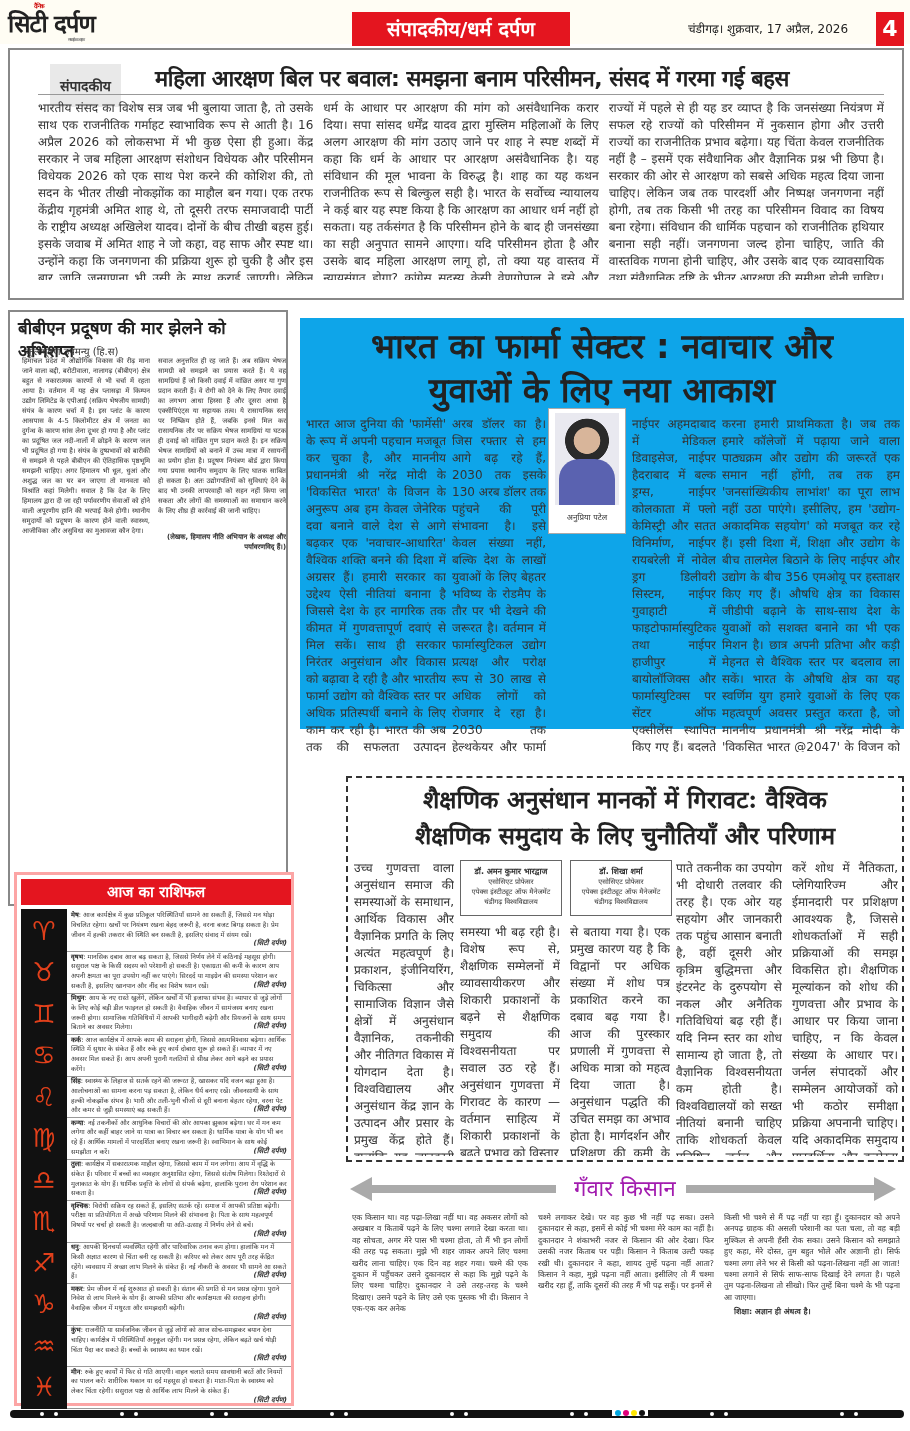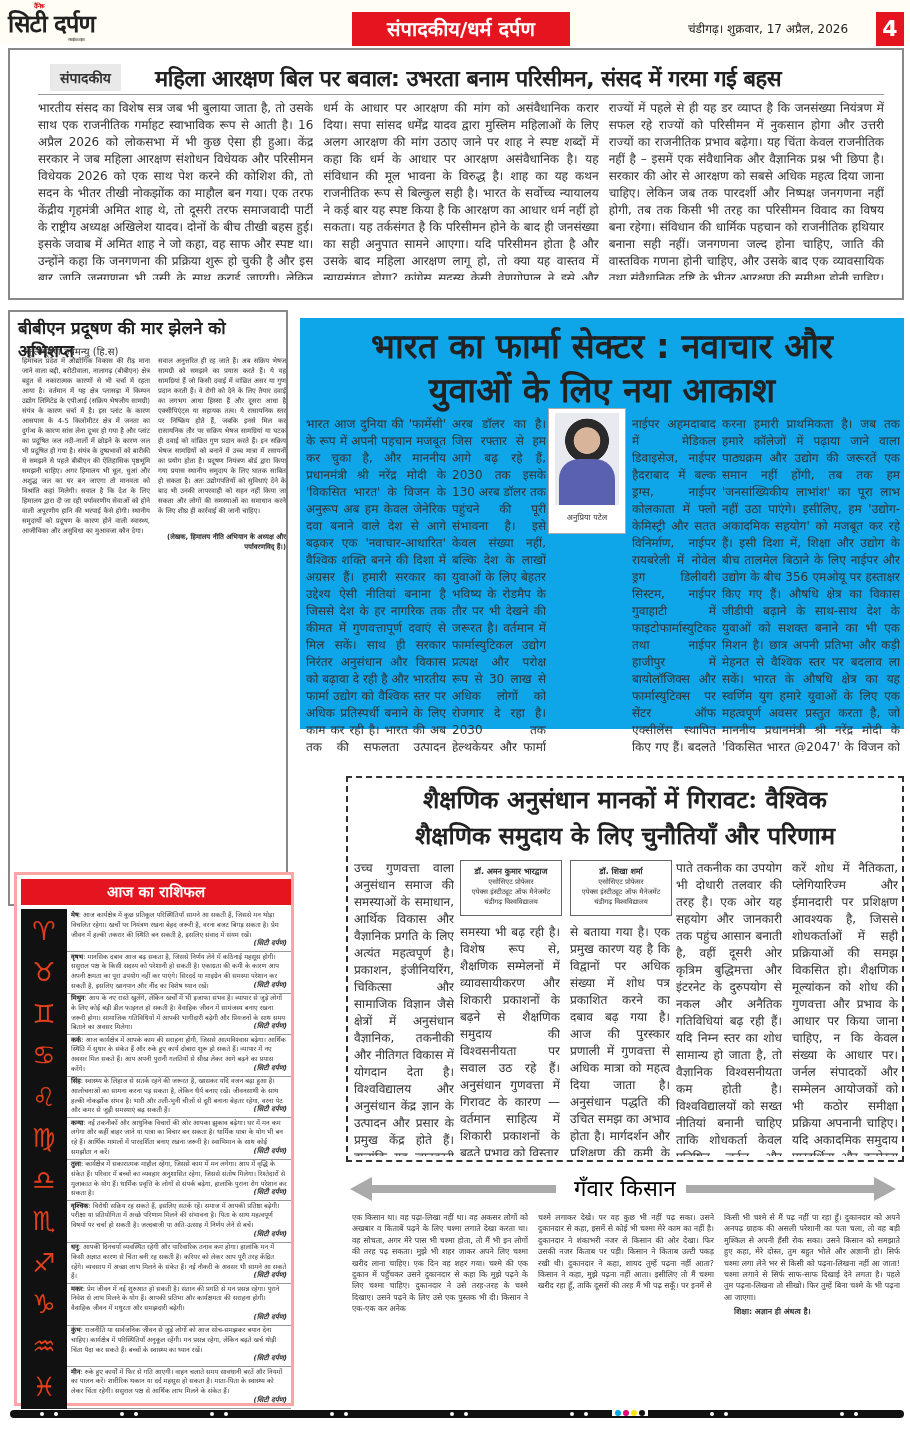--- a/index.html
+++ b/index.html
@@ -6,21 +6,21 @@
 body{width:910px;height:1431px;background:#fff;font-family:"DejaVu Sans",sans-serif;color:#222;position:relative;overflow:hidden}
 .hdr{position:absolute;left:0;top:0;width:910px;height:44px;background:#fffdf4}
 .logo{position:absolute;left:8px;top:6px;font-family:"DejaVu Serif",serif;font-weight:bold;font-size:24px;color:#222;letter-spacing:-1px}
 .logo small{position:absolute;left:26px;top:-4px;font-size:6px;color:#c00}
 .logo .tag{position:absolute;left:60px;top:31px;font-size:4px;color:#777}
 .sect{position:absolute;left:352px;top:12px;width:218px;height:34px;background:#e4151f;color:#fff;font-weight:bold;font-size:20px;text-align:center;line-height:34px}
 .dateline{position:absolute;left:688px;top:20px;font-size:12px;color:#222}
 .pgnum{position:absolute;left:876px;top:12px;width:28px;height:34px;background:#e4151f;color:#fff;font-weight:bold;font-size:22px;text-align:center;line-height:34px}
 .box{position:absolute;border:2px solid #888;background:#fff}
 .edbox{left:8px;top:48px;width:896px;height:252px}
-.edlabel{position:absolute;left:40px;top:14px;background:#e9e9e9;padding:4px 10px;font-weight:bold;font-size:14px;color:#333}
+.edlabel{position:absolute;left:40px;top:14px;background:#e9e9e9;padding:12px 10px;font-weight:bold;font-size:14px;color:#333}
 .edtitle{position:absolute;left:145px;top:12px;font-weight:bold;font-size:22px;color:#222;letter-spacing:-0.5px}
 .rule{position:absolute;left:28px;top:44px;width:846px;border-top:1px solid #999}
 .cols{position:absolute;display:flex;gap:10px}
 .col{flex:1;font-size:12px;line-height:17px;text-align:justify;color:#333;overflow:hidden}
 .bbox{left:8px;top:310px;width:280px;height:596px}
 .btitle{position:absolute;left:8px;top:4px;font-weight:bold;font-size:17px;color:#222}
 .byline{position:absolute;left:16px;top:32px;font-size:10px;color:#333}
 .pharma{position:absolute;left:300px;top:318px;width:604px;height:411px;background:#0ea5e9}
 .ptitle{position:absolute;left:0;top:6px;width:604px;text-align:center;font-weight:bold;font-size:34px;line-height:44px;color:#222}
 .photo{position:absolute;left:452px;top:83px;width:78px;height:126px;background:#fff;border:1px solid #aaa}
@@ -33,21 +33,21 @@
 .auth b{display:block;font-size:8px}
 .rashi{position:absolute;left:14px;top:872px;width:280px;height:534px;border:3px solid #fca5a5;background:#fff}
 .rhead{position:absolute;left:4px;top:4px;width:270px;height:26px;background:#e4151f;color:#fff;font-weight:bold;font-size:15px;text-align:center;line-height:26px}
 .sign{position:absolute;left:4px;width:270px;height:43px;border-bottom:1px solid #999;display:flex}
 .sicon{width:46px;height:43px;background:#111;display:flex;align-items:center;justify-content:center;font-size:26px;color:#e2401b}
 .stext{flex:1;font-size:6.6px;line-height:9.8px;padding:2px 4px;color:#333;position:relative}
 .stext b{color:#222}
 .stext i{position:absolute;right:4px;bottom:2px;font-weight:bold;font-size:7px}
 .kisan-banner{position:absolute;left:346px;top:1168px;width:558px;height:40px}
 .arrow{position:absolute;top:17px;height:8px;background:#aaa}
-.ktitle{position:absolute;left:228px;top:4px;font-size:22px;color:#000000}
+.ktitle{position:absolute;left:228px;top:4px;font-size:22px;color:#a21caf}
 .kcols{left:352px;top:1212px;width:548px;height:190px}
 .kcols .col{font-size:7.8px;line-height:11.4px}
 .footer{position:absolute;left:10px;top:1410px;width:894px;height:8px;background:#111;border-radius:4px}
 .footer .dot{position:absolute;top:2px;width:4px;height:4px;background:#fff;border-radius:50%}
 .cmyk{position:absolute;left:258px;top:1409px;display:flex;gap:2px;background:#fff;padding:0 3px}
 .cmyk span{width:6px;height:6px;border-radius:50%;display:block;margin-top:1px}
 </style>
 </head>
 <body>
 
@@ -57,21 +57,21 @@
     <span>सिटी दर्पण</span>
     <span class="tag">सच्चाई का आइना</span>
   </div>
   <div class="sect">संपादकीय/धर्म दर्पण</div>
   <div class="dateline">चंडीगढ़। शुक्रवार, 17 अप्रैल, 2026</div>
   <div class="pgnum">4</div>
 </div>
 
 <div class="box edbox">
   <div class="edlabel">संपादकीय</div>
-  <div class="edtitle">महिला आरक्षण बिल पर बवाल: उभरता बनाम परिसीमन, संसद में गरमा गई बहस</div>
+  <div class="edtitle">महिला आरक्षण बिल पर बवाल: समझना बनाम परिसीमन, संसद में गरमा गई बहस</div>
   <div class="rule"></div>
   <div class="cols" style="left:28px;top:50px;width:846px;height:180px">
     <div class="col">भारतीय संसद का विशेष सत्र जब भी बुलाया जाता है, तो उसके साथ एक राजनीतिक गर्माहट स्वाभाविक रूप से आती है। 16 अप्रैल 2026 को लोकसभा में भी कुछ ऐसा ही हुआ। केंद्र सरकार ने जब महिला आरक्षण संशोधन विधेयक और परिसीमन विधेयक 2026 को एक साथ पेश करने की कोशिश की, तो सदन के भीतर तीखी नोकझोंक का माहौल बन गया। एक तरफ केंद्रीय गृहमंत्री अमित शाह थे, तो दूसरी तरफ समाजवादी पार्टी के राष्ट्रीय अध्यक्ष अखिलेश यादव। दोनों के बीच तीखी बहस हुई। इसके जवाब में अमित शाह ने जो कहा, वह साफ और स्पष्ट था। उन्होंने कहा कि जनगणना की प्रक्रिया शुरू हो चुकी है और इस बार जाति जनगणना भी उसी के साथ कराई जाएगी। लेकिन उनकी सबसे तीखी और महत्वपूर्ण टिप्पणी तब आई, जब उन्होंने</div>
     <div class="col">धर्म के आधार पर आरक्षण की मांग को असंवैधानिक करार दिया। सपा सांसद धर्मेंद्र यादव द्वारा मुस्लिम महिलाओं के लिए अलग आरक्षण की मांग उठाए जाने पर शाह ने स्पष्ट शब्दों में कहा कि धर्म के आधार पर आरक्षण असंवैधानिक है। यह संविधान की मूल भावना के विरुद्ध है। शाह का यह कथन राजनीतिक रूप से बिल्कुल सही है। भारत के सर्वोच्च न्यायालय ने कई बार यह स्पष्ट किया है कि आरक्षण का आधार धर्म नहीं हो सकता। यह तर्कसंगत है कि परिसीमन होने के बाद ही जनसंख्या का सही अनुपात सामने आएगा। यदि परिसीमन होता है और उसके बाद महिला आरक्षण लागू हो, तो क्या यह वास्तव में न्यायसंगत होगा? कांग्रेस सदस्य केसी वेणुगोपाल ने इसे और आगे ले जाते हुए कहा कि परिसीमन विधेयक देश की संघीय संरचना पर सीधा हमला है। दक्षिण भारत के</div>
     <div class="col">राज्यों में पहले से ही यह डर व्याप्त है कि जनसंख्या नियंत्रण में सफल रहे राज्यों को परिसीमन में नुकसान होगा और उत्तरी राज्यों का राजनीतिक प्रभाव बढ़ेगा। यह चिंता केवल राजनीतिक नहीं है – इसमें एक संवैधानिक और वैज्ञानिक प्रश्न भी छिपा है। सरकार की ओर से आरक्षण को सबसे अधिक महत्व दिया जाना चाहिए। लेकिन जब तक पारदर्शी और निष्पक्ष जनगणना नहीं होगी, तब तक किसी भी तरह का परिसीमन विवाद का विषय बना रहेगा। संविधान की धार्मिक पहचान को राजनीतिक हथियार बनाना सही नहीं। जनगणना जल्द होना चाहिए, जाति की वास्तविक गणना होनी चाहिए, और उसके बाद एक व्यावसायिक तथा संवैधानिक दृष्टि के भीतर आरक्षण की समीक्षा होनी चाहिए। यही वह रास्ता है जो देश को बाँटेगा नहीं, बल्कि जोड़ेगा।</div>
   </div>
 </div>
 
 <div class="box bbox">
   <div class="btitle">बीबीएन प्रदूषण की मार झेलने को अभिशप्त</div>

